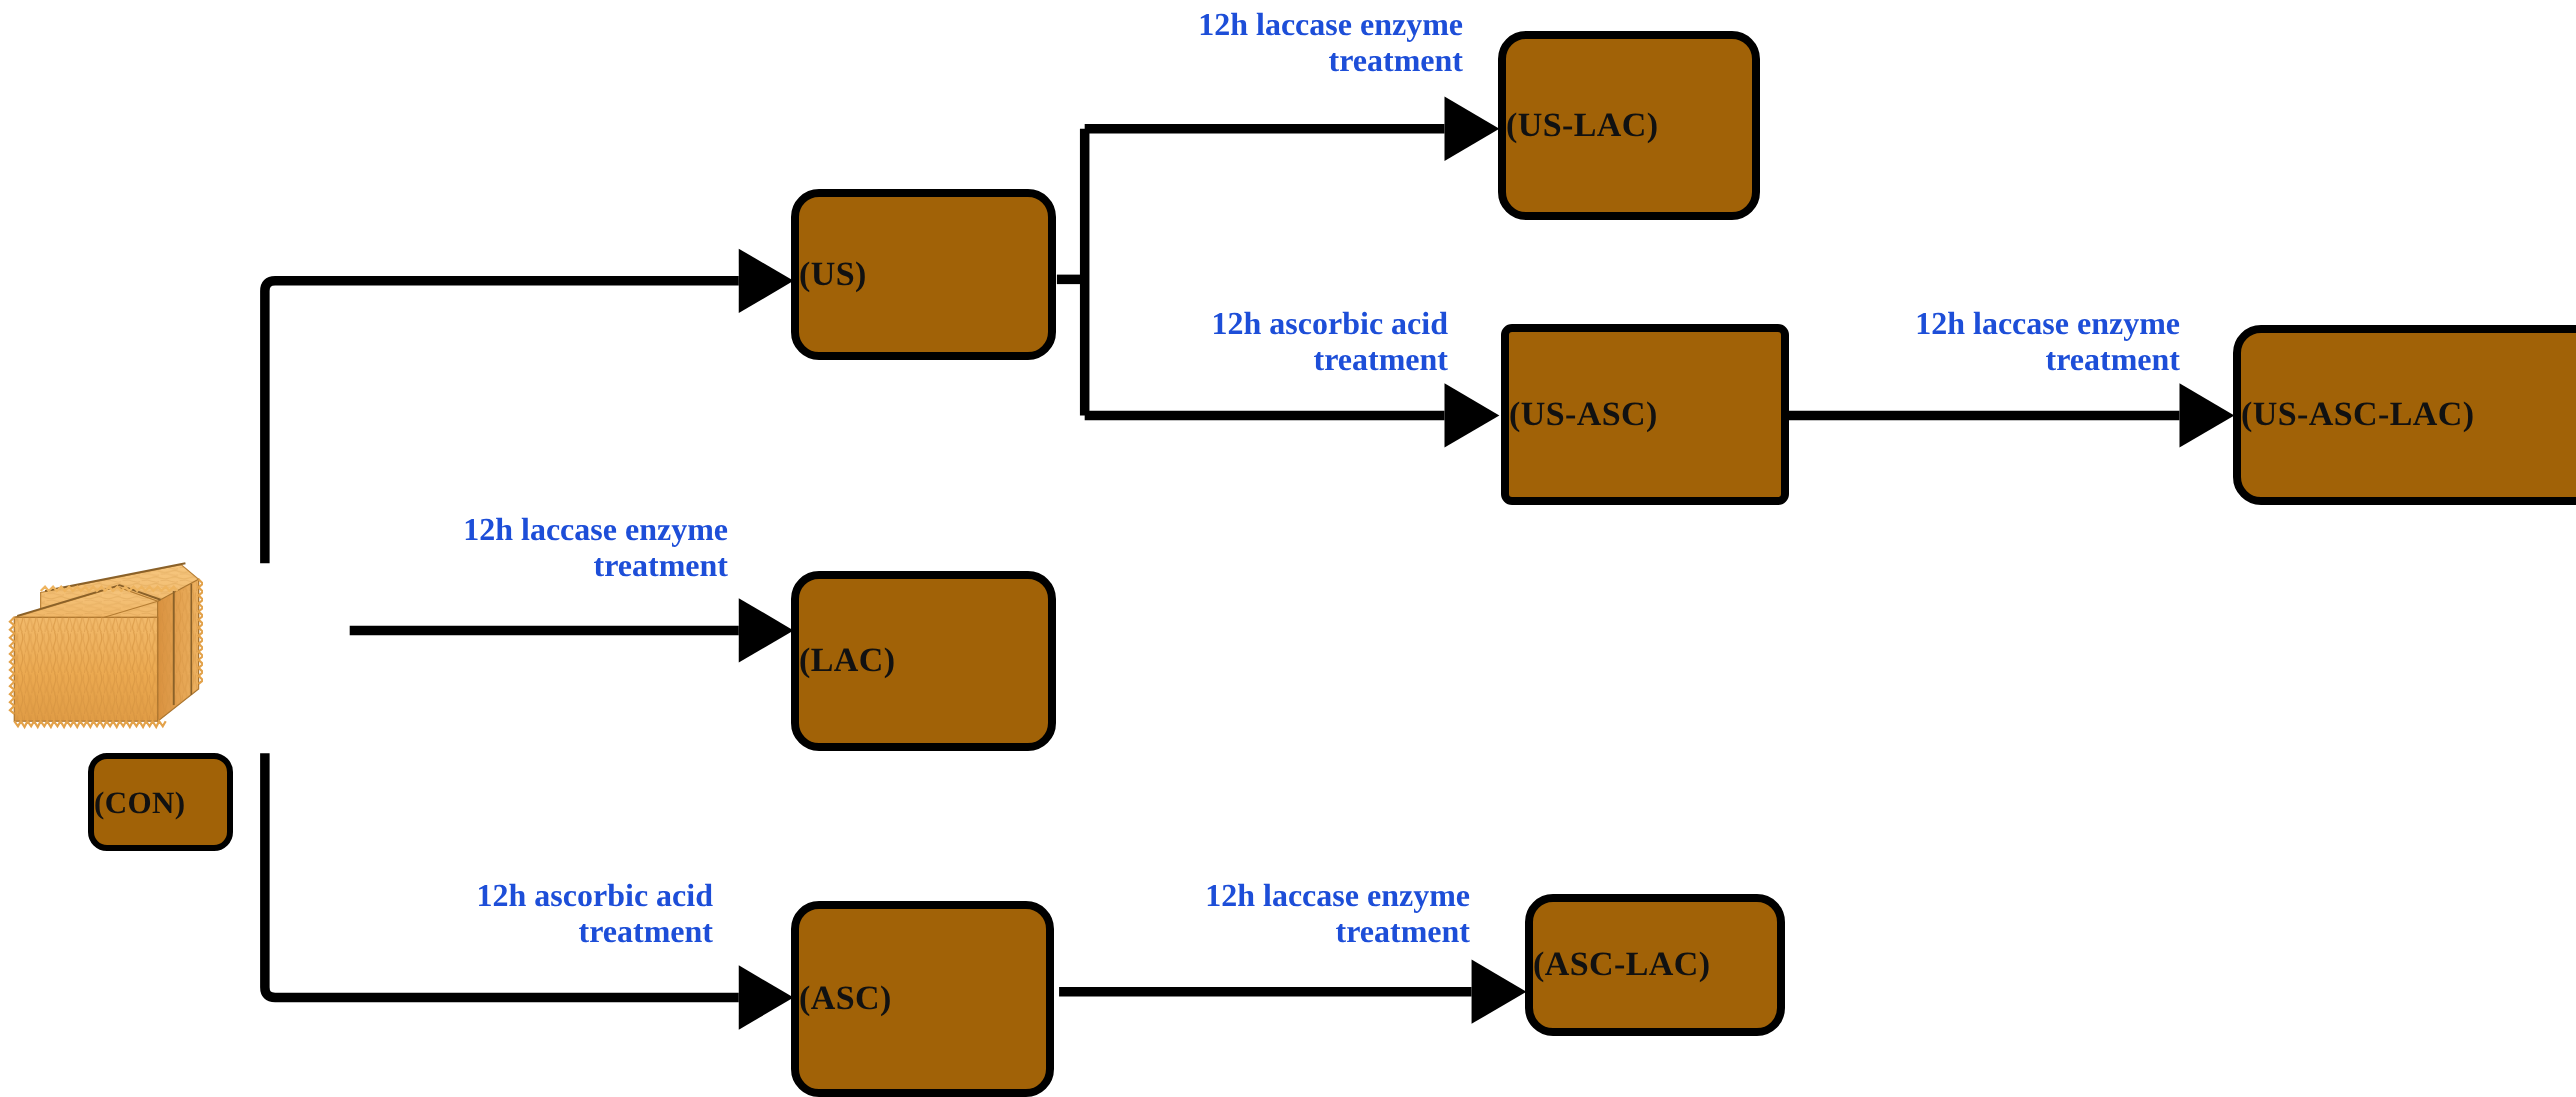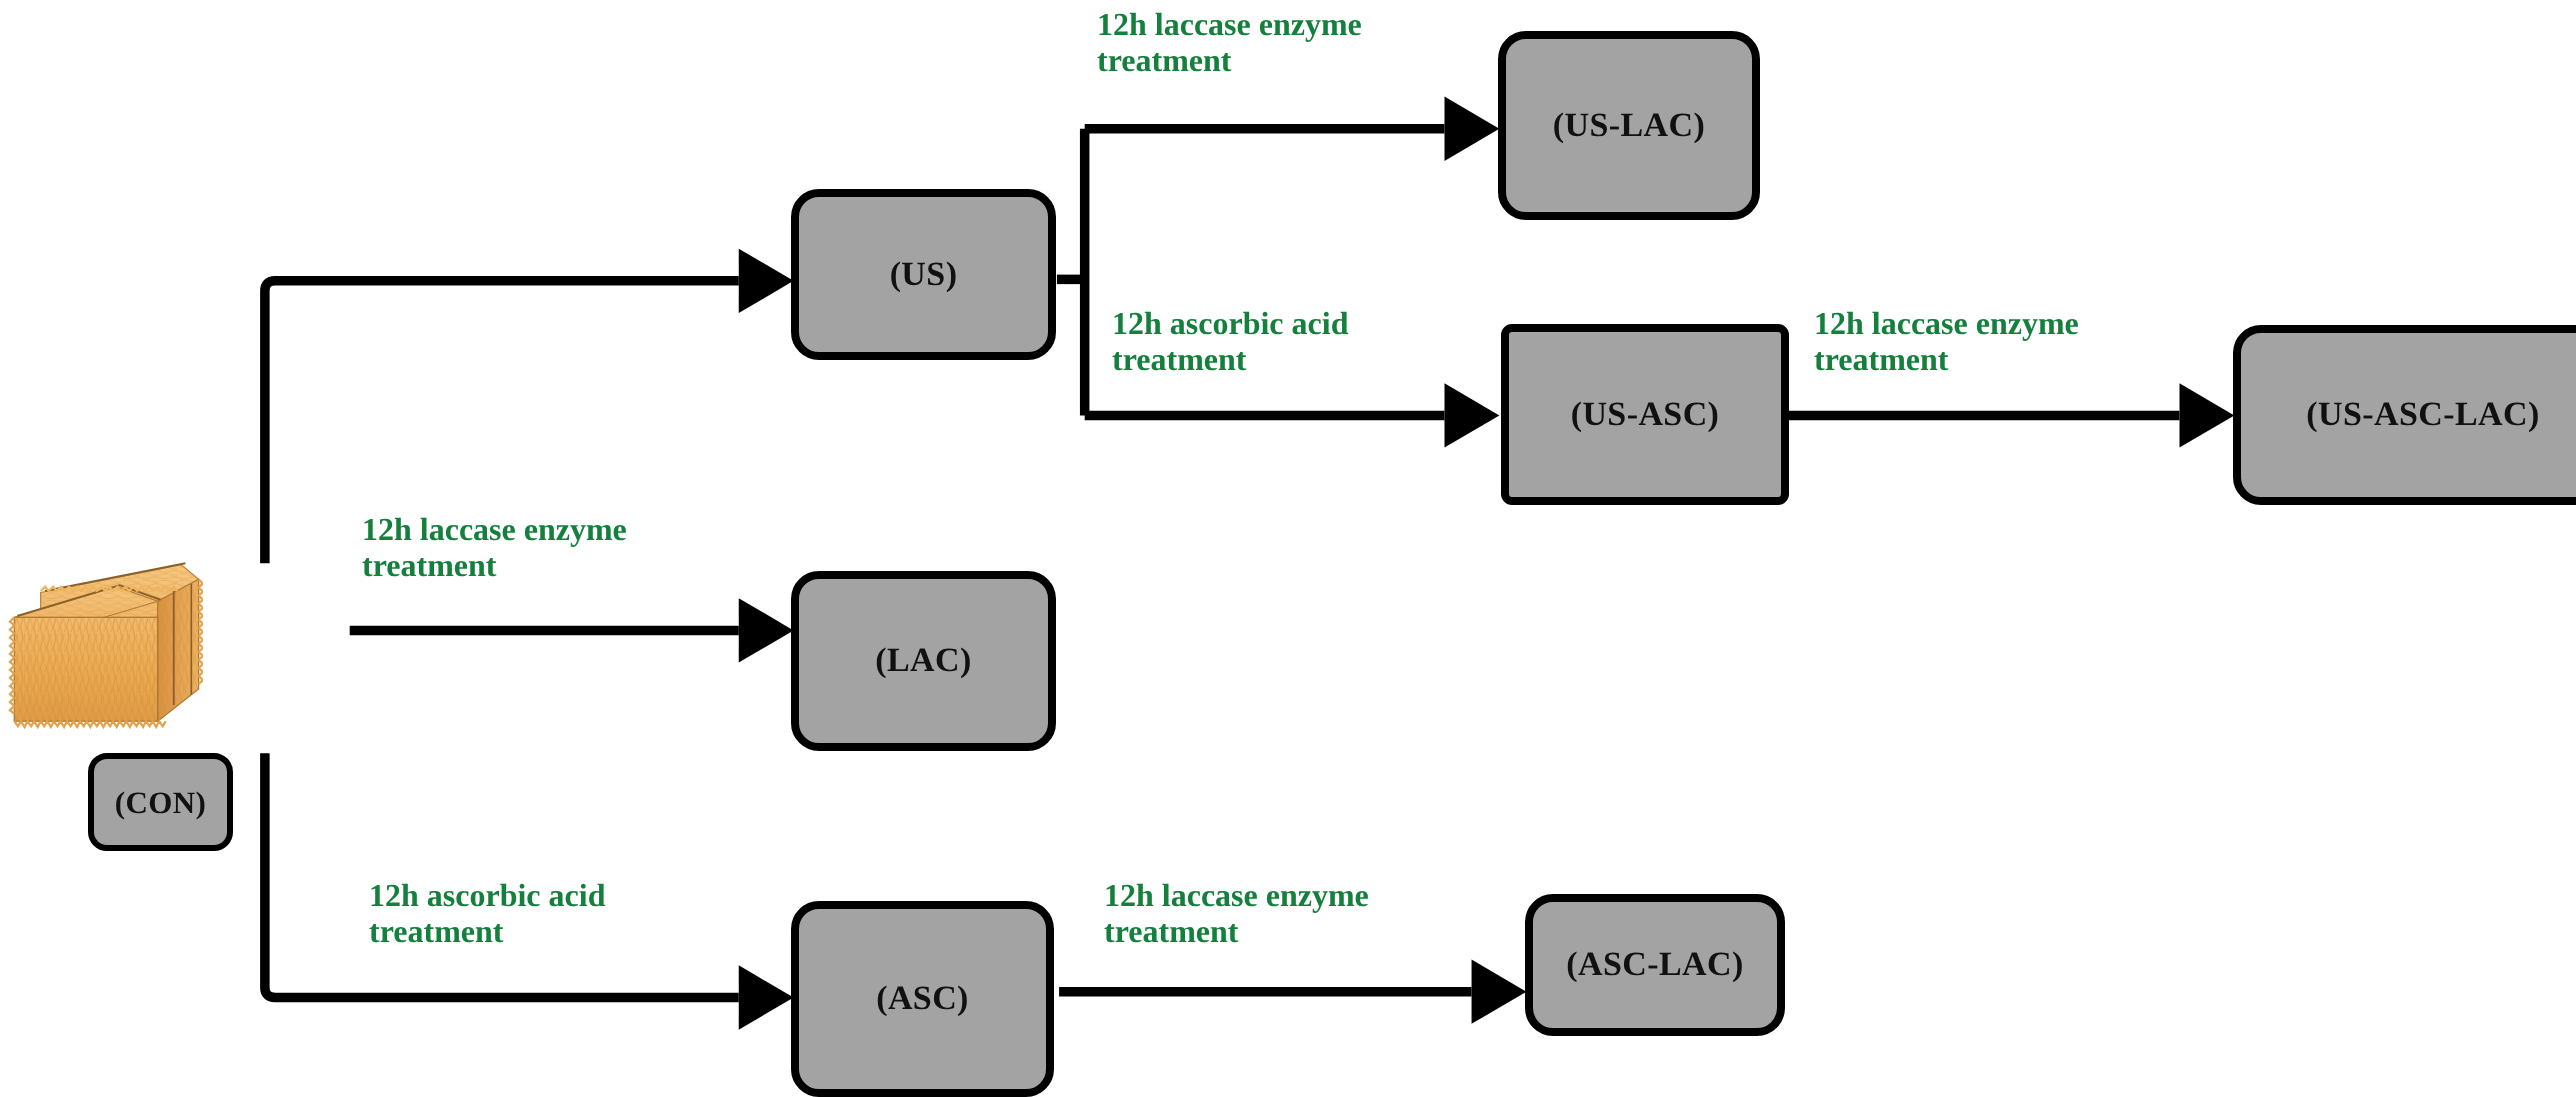--- a/index.html
+++ b/index.html
@@ -15,50 +15,49 @@
     width: 2576px;
     height: 1097px;
     background: #ffffff;
     overflow: hidden;
   }
 
   
   .node {
     position: absolute;
     box-sizing: border-box;
-    background: #a3a3a3;
+    background: #a16207;
     border: 8px solid #000000;
     border-radius: 28px;
     display: flex;
     align-items: center;
-    justify-content: center;
     color: #111111;
     font-weight: 700;
     letter-spacing: 0.4px;
     text-rendering: geometricPrecision;
   }
   .node .lbl {
     font-size: 34px;
     line-height: 1;
     white-space: nowrap;
   }
   .node.small {
     border-width: 6.6px;
     border-radius: 19px;
   }
   .node.small .lbl { font-size: 31px; }
 
   
   .edge-label {
     position: absolute;
-    text-align: left;
+    text-align: right;
     font-size: 32px;
     line-height: 1.12;
     font-weight: 700;
-    color: #15803d;
+    color: #1d4ed8;
     white-space: pre-line;
     text-rendering: geometricPrecision;
   }
 
   
   #wires {
     position: absolute;
     left: 0; top: 0;
     width: 2576px;
     height: 1097px;

